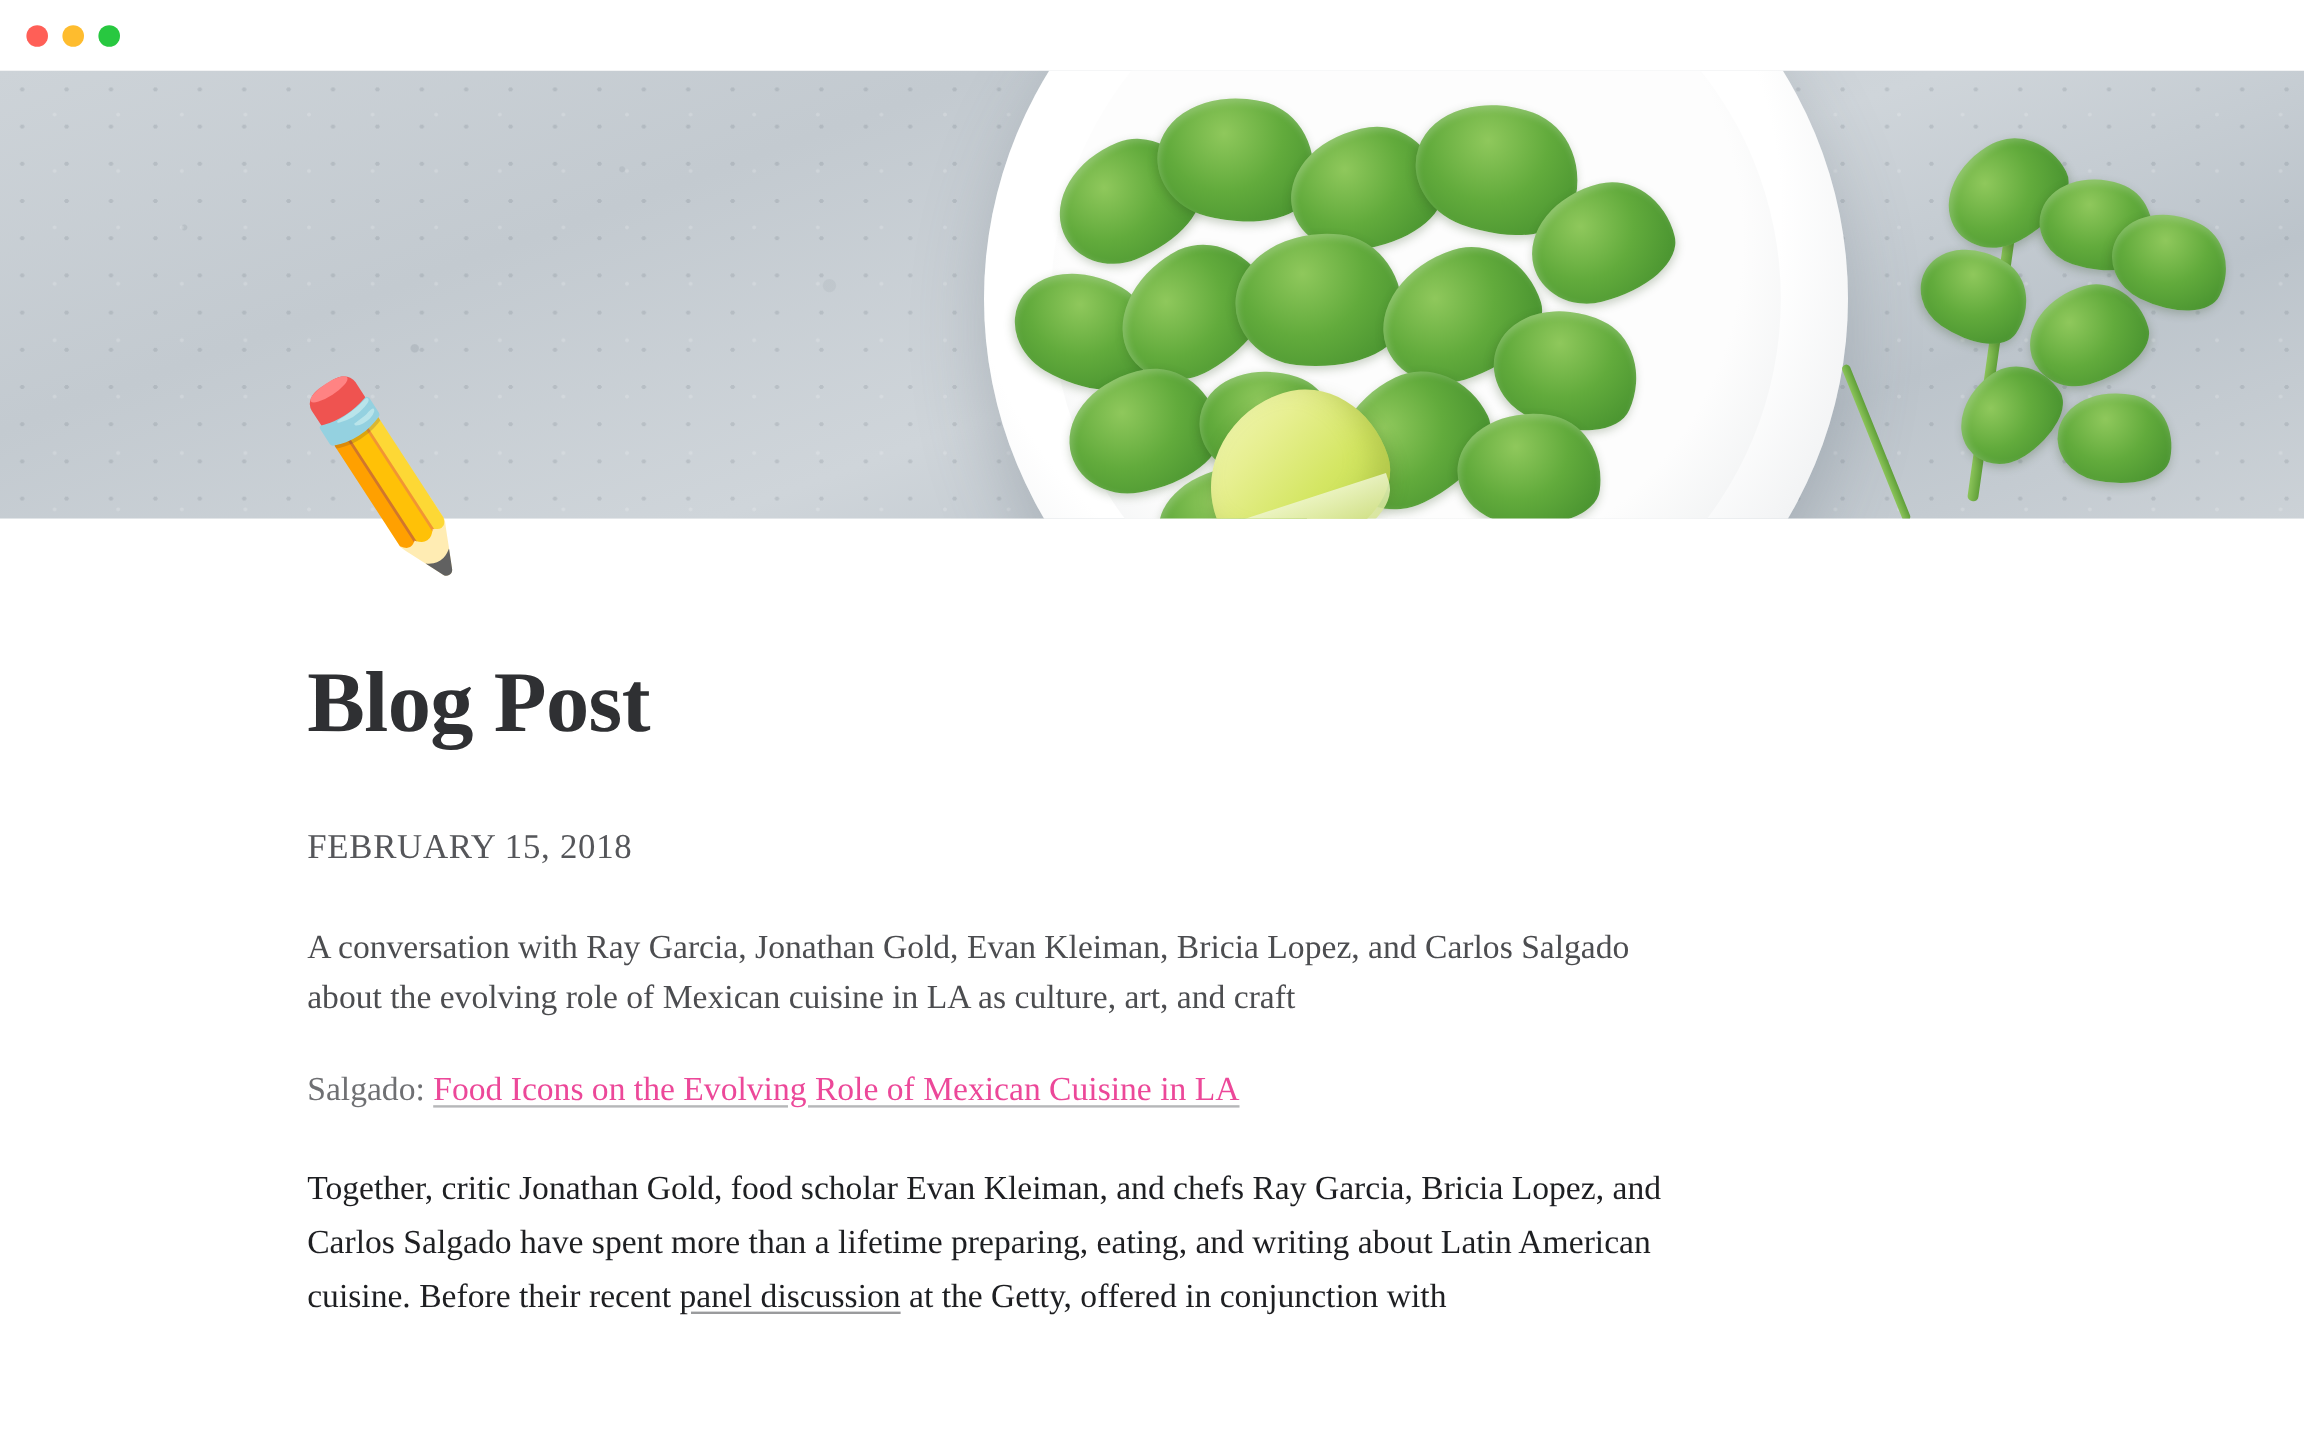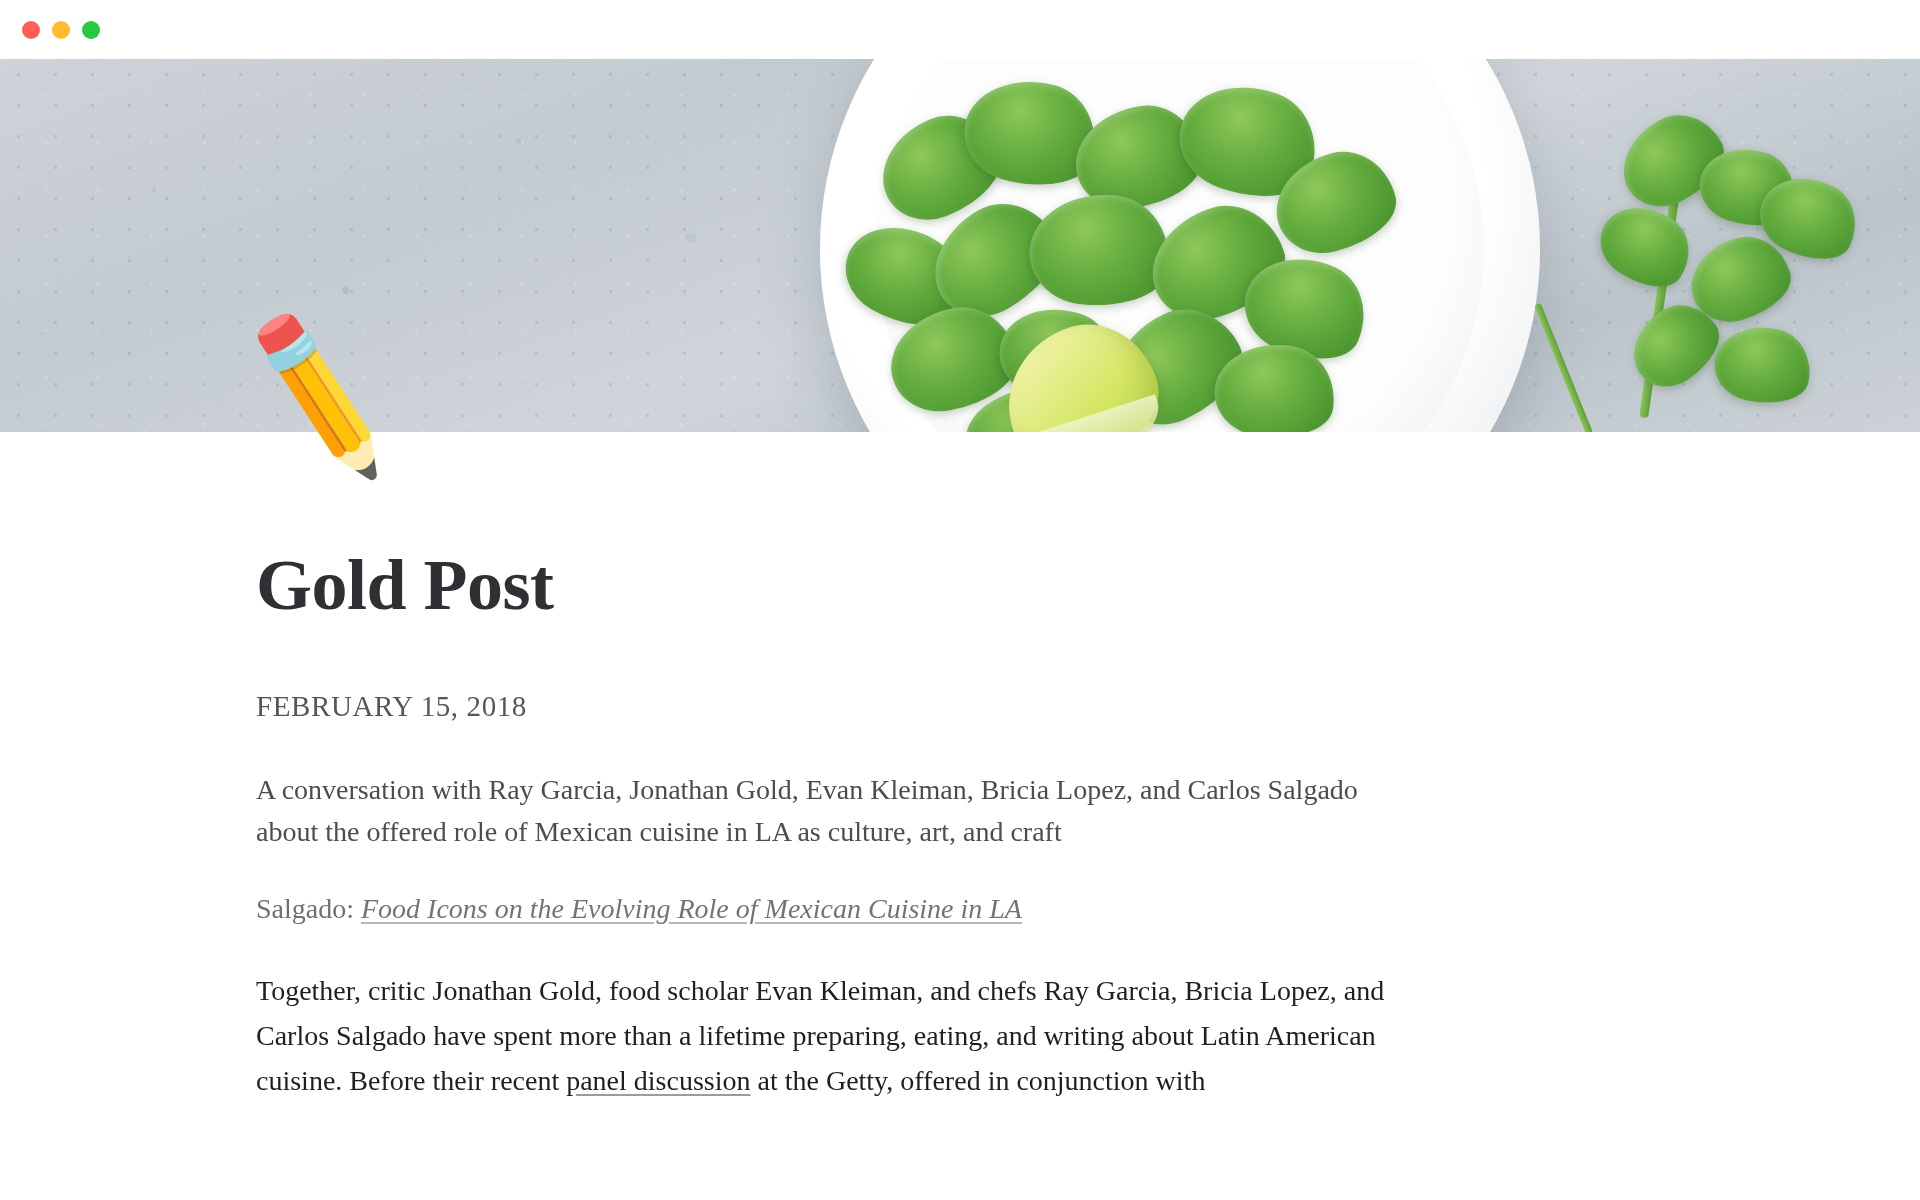--- a/index.html
+++ b/index.html
@@ -196,25 +196,24 @@
     color: #4c4d50;
     max-width: 1170px;
   }
   .source-line {
     margin: 34px 0 0 0;
     font-size: 28px;
     line-height: 1.5;
     color: #6f7073;
   }
   .source-line a {
-    color: #737373;
+    color: #ec4899;
     text-decoration: underline;
     text-underline-offset: 4px;
     text-decoration-color: #b6b7b9;
-    font-style: italic;
   }
   .body-para {
     margin: 38px 0 0 0;
     font-size: 28px;
     line-height: 1.62;
     color: #1e1f22;
     max-width: 1165px;
   }
   .body-para a {
     color: #1e1f22;
@@ -272,27 +271,27 @@
     <div class="stem" style="left:1560px; top:240px; width:7px; height:140px; transform:rotate(-22deg);"></div>
 
     <div class="lime">
       <div class="lime-rind"></div>
     </div>
   </div>
 
   <div class="pencil">✏️</div>
 
   <div class="article">
-    <h1 class="post-title">Gold Post</h1>
+    <h1 class="post-title">Blog Post</h1>
 
     <div class="meta-row">
       <div class="post-date">FEBRUARY 15, 2018</div>
     </div>
 
-    <p class="dek">A conversation with Ray Garcia, Jonathan Gold, Evan Kleiman, Bricia Lopez, and Carlos Salgado about the offered role of Mexican cuisine in LA as culture, art, and craft</p>
+    <p class="dek">A conversation with Ray Garcia, Jonathan Gold, Evan Kleiman, Bricia Lopez, and Carlos Salgado about the evolving role of Mexican cuisine in LA as culture, art, and craft</p>
 
     <p class="source-line">
       <span>Salgado:</span>
       <a href="#">Food Icons on the Evolving Role of Mexican Cuisine in LA</a>
     </p>
 
     <p class="body-para">
       <span>Together, critic Jonathan Gold, food scholar Evan Kleiman, and chefs Ray Garcia, Bricia Lopez, and Carlos Salgado have spent more than a lifetime preparing, eating, and writing about Latin American cuisine. Before their recent </span><a href="#">panel discussion</a><span> at the Getty, offered in conjunction with</span>
     </p>
   </div>

